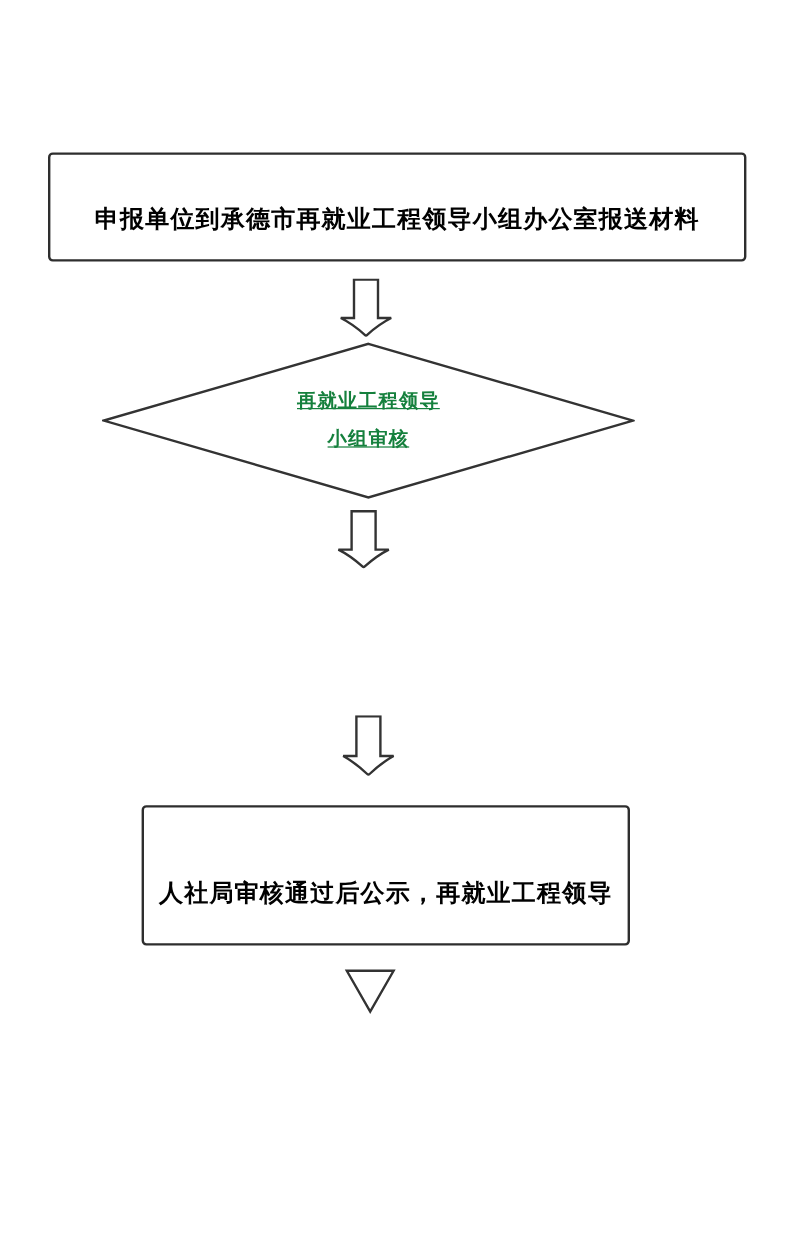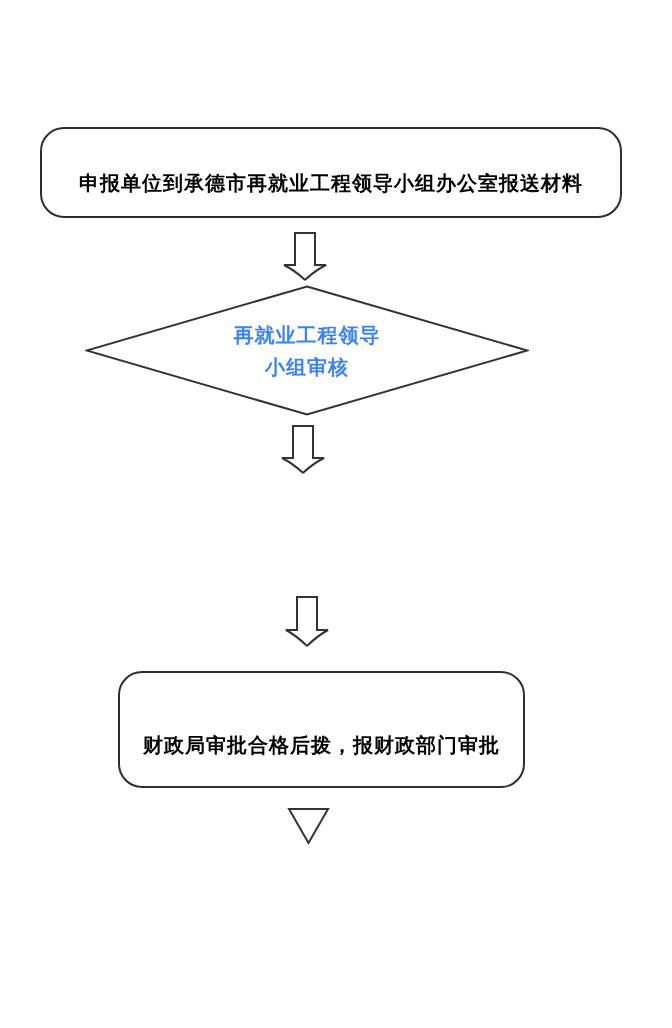--- a/index.html
+++ b/index.html
@@ -27,21 +27,21 @@
     font-weight: bold;
     letter-spacing: 2px;
     line-height: 52px;
     color: #1a1a1a;
     white-space: nowrap;
   }
   .process {
     position: absolute;
     box-sizing: border-box;
     border: 2px solid #2e2e2e;
-    border-radius: 24px;
+    border-radius: 4px;
     background: #ffffff;
     display: flex;
     align-items: center;
     justify-content: center;
     text-align: center;
     font-size: 20px;
     font-weight: bold;
     letter-spacing: 1px;
     line-height: 36px;
     color: #000000;
@@ -63,26 +63,27 @@
   .diamond-text {
     position: absolute;
     left: 0;
     top: 0;
     width: 100%;
     height: 100%;
     display: flex;
     align-items: center;
     justify-content: center;
     text-align: center;
-    font-size: 20px;
+    font-size: 16px;
     font-weight: bold;
     letter-spacing: 1px;
     line-height: 32px;
     white-space: pre-line;
-    color: #3b82f6;
+    color: #15803d;
+    text-decoration: underline;
   }
   .diamond-text.d2 { padding-bottom: 8px; box-sizing: border-box; }
   svg .shape {
     fill: #ffffff;
     stroke: #333333;
     stroke-width: 2;
   }
 </style>
 </head>
 <body>
@@ -109,21 +110,21 @@
   <svg class="connector" style="left:281px; top:425px;" width="44" height="50" viewBox="0 0 44 50">
     <path class="shape" d="M12,1 L32,1 L32,33 L43,33 Q33,38 23,47 Q22,48 21,47 Q11,38 1,33 L12,33 Z"></path>
   </svg>
 
 
   <svg class="connector" style="left:285px; top:596px;" width="44" height="52" viewBox="0 0 44 52">
     <path class="shape" d="M12,1 L32,1 L32,34 L43,34 Q33,39.5 23,49 Q22,50 21,49 Q11,39.5 1,34 L12,34 Z"></path>
   </svg>
 
   <div class="process process-3">
-    <span>财政局审批合格后拨，报财政部门审批</span>
+    <span>人社局审核通过后公示，再就业工程领导</span>
   </div>
 
   <svg class="connector" style="left:287px; top:807px;" width="43" height="39" viewBox="0 0 43 39">
     <polygon class="shape" points="2,2 41,2 21.5,36"></polygon>
   </svg>
 
 
 </div>
 
 </body></html>

